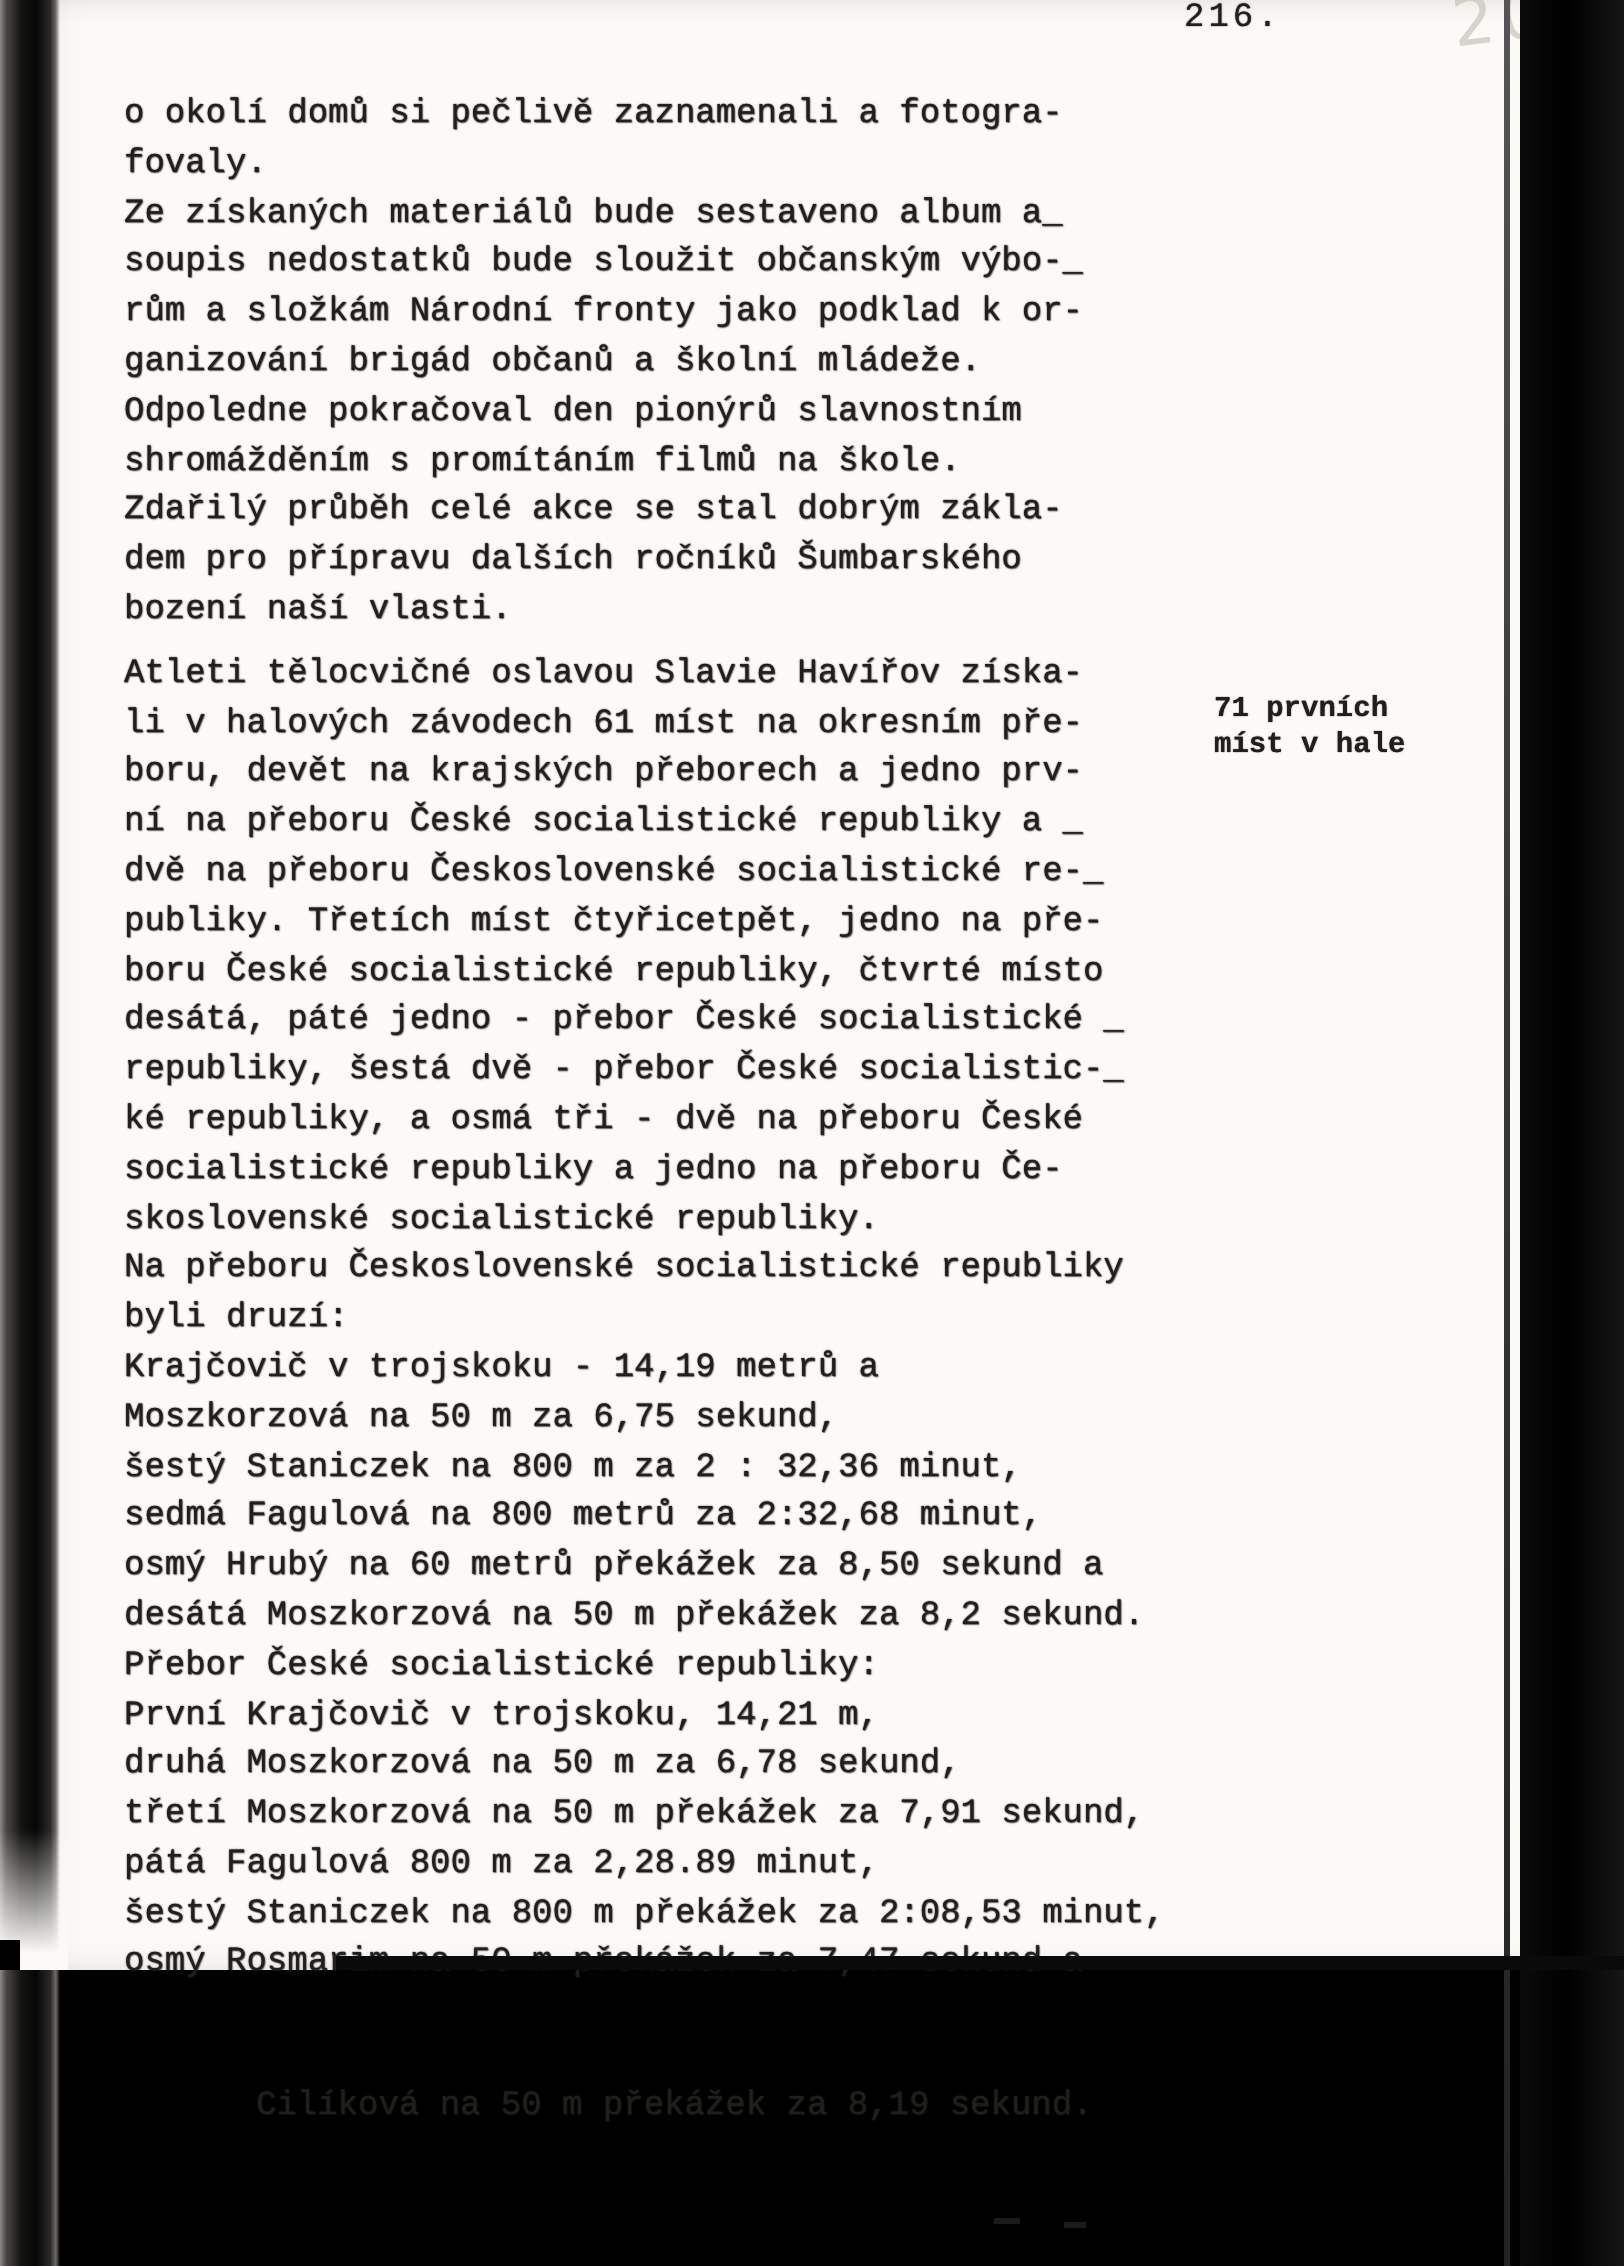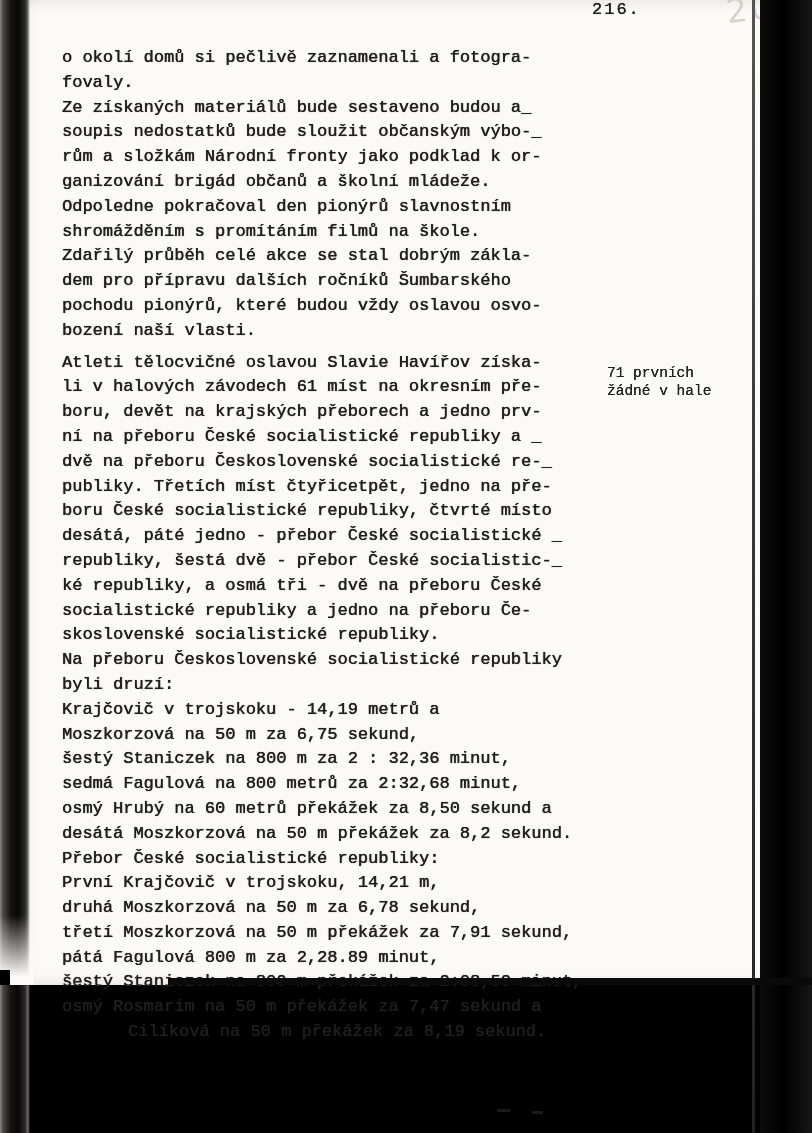--- a/index.html
+++ b/index.html
@@ -59,65 +59,65 @@
     text-shadow: 0 0 .7px currentColor;
   }
   .handwritten {
     position: absolute; left: 726px; top: -12px;
     font-family: "DejaVu Sans", sans-serif;
     font-size: 33px; letter-spacing: 3px;
     color: #ccc6bc; opacity: .75;
     transform: rotate(-7deg);
   }
   .margin-note {
-    position: absolute; left: 607px; top: 364px;
+    position: absolute; left: 607px; top: 346px;
     font-size: 14.5px; line-height: 18px;
     color: var(--ink, #22211f);
     text-shadow: 0 0 .6px currentColor;
     white-space: nowrap;
+    font-weight: bold;
   }
   .text-block {
     position: absolute; left: 62px; top: 46px;
     color: var(--ink, #22211f);
   }
   .tline {
     height: 24.8px; line-height: 24.8px;
     font-size: 17px; white-space: pre;
     text-shadow: 0 0 .8px currentColor, .4px .4px .6px rgba(30,28,24,.55);
   }
   .tline.gap   { margin-top: 7px; }
-  .tline.indent{ padding-left: 66px; }
+  .tline.indent{ padding-left: 66px; margin-top: 47px; }
 </style>
 </head>
 <body>
 
 <div class="scan">
   <div class="page-inner"></div>
 
   <div class="page-number">216.</div>
 
   <div class="handwritten">204</div>
 
   <div class="margin-note">
     <div>71 prvních</div>
-    <div>žádné v hale</div>
+    <div>míst v hale</div>
   </div>
 
   <div class="text-block">
       <div class="tline">o okolí domů si pečlivě zaznamenali a fotogra-</div>
       <div class="tline">fovaly.</div>
-      <div class="tline">Ze získaných materiálů bude sestaveno budou a_</div>
+      <div class="tline">Ze získaných materiálů bude sestaveno album a_</div>
       <div class="tline">soupis nedostatků bude sloužit občanským výbo-_</div>
       <div class="tline">rům a složkám Národní fronty jako podklad k or-</div>
       <div class="tline">ganizování brigád občanů a školní mládeže.</div>
       <div class="tline">Odpoledne pokračoval den pionýrů slavnostním</div>
       <div class="tline">shromážděním s promítáním filmů na škole.</div>
       <div class="tline">Zdařilý průběh celé akce se stal dobrým zákla-</div>
       <div class="tline">dem pro přípravu dalších ročníků Šumbarského</div>
-      <div class="tline">pochodu pionýrů, které budou vždy oslavou osvo-</div>
       <div class="tline">bození naší vlasti.</div>
       <div class="tline gap">Atleti tělocvičné oslavou Slavie Havířov získa-</div>
       <div class="tline">li v halových závodech 61 míst na okresním pře-</div>
       <div class="tline">boru, devět na krajských přeborech a jedno prv-</div>
       <div class="tline">ní na přeboru České socialistické republiky a _</div>
       <div class="tline">dvě na přeboru Československé socialistické re-_</div>
       <div class="tline">publiky. Třetích míst čtyřicetpět, jedno na pře-</div>
       <div class="tline">boru České socialistické republiky, čtvrté místo</div>
       <div class="tline">desátá, páté jedno - přebor České socialistické _</div>
       <div class="tline">republiky, šestá dvě - přebor České socialistic-_</div>

